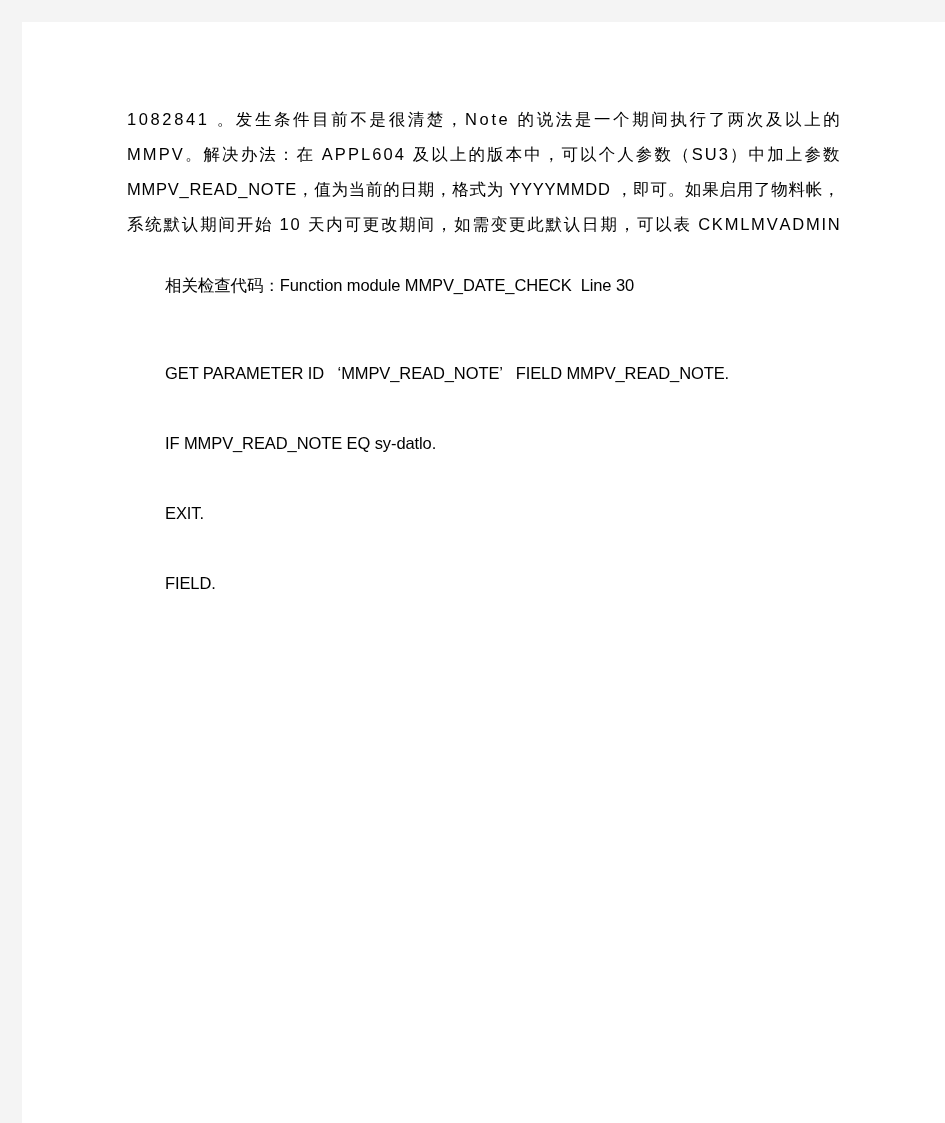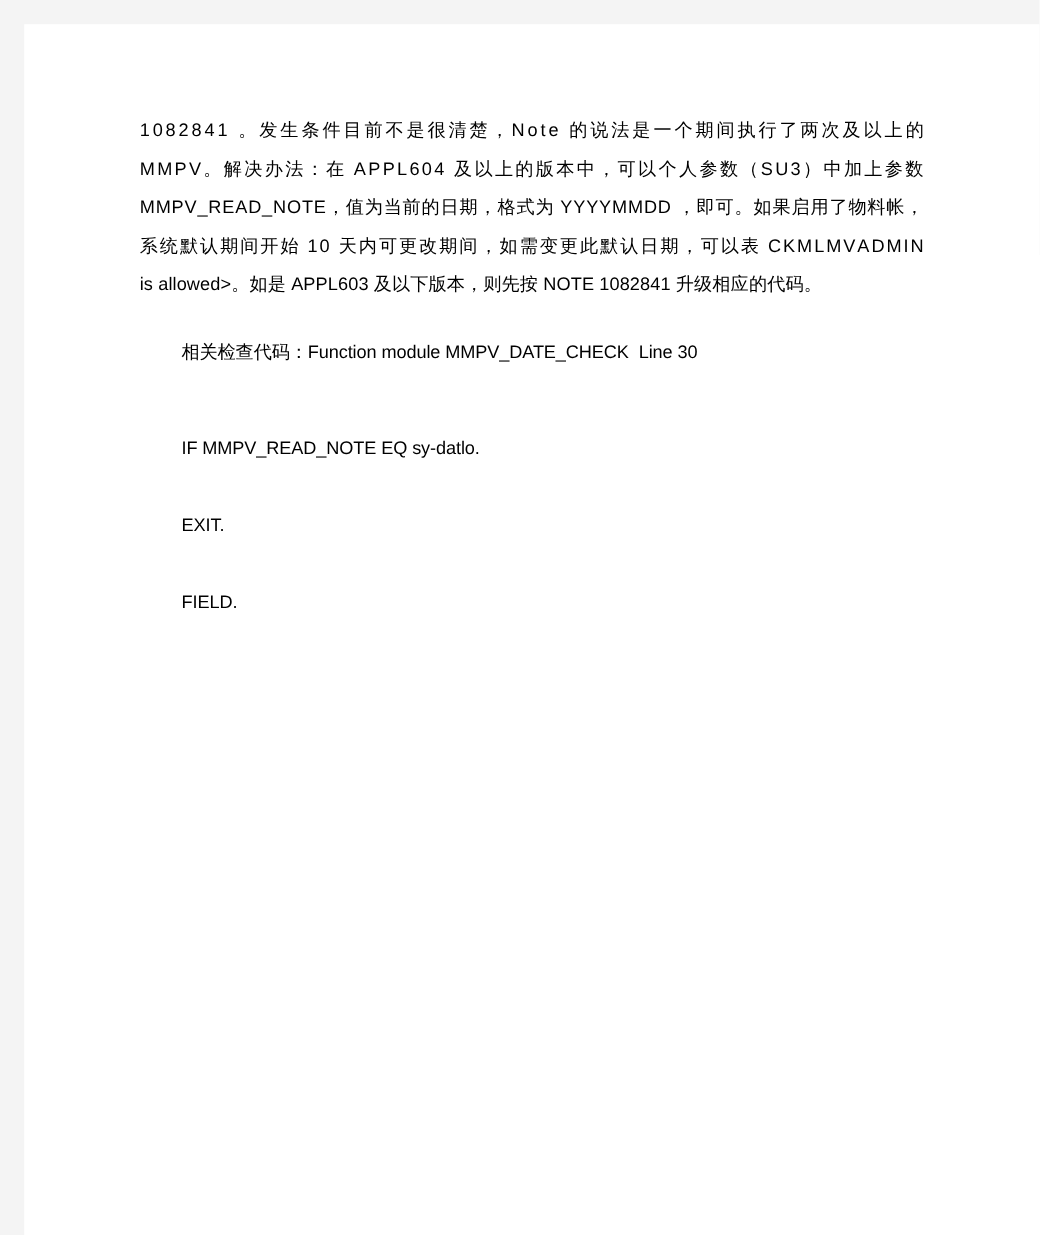--- a/index.html
+++ b/index.html
@@ -263,24 +263,24 @@
           <span>M</span>
           <span>L</span>
           <span>M</span>
           <span>V</span>
           <span>A</span>
           <span>D</span>
           <span>M</span>
           <span>I</span>
           <span>N</span>
         </span>
-      <span class="para-line">is allowed&gt;。如是 APPL603 及以下版本，则先按 NOTE 1082841 升级相应的代码。</span>
     </div>
 
     <div class="code-block">
       <span class="code-line first">相关检查代码：Function module MMPV_DATE_CHECK  Line 30</span>
+      <span class="code-line">GET PARAMETER ID   ‘MMPV_READ_NOTE’   FIELD MMPV_READ_NOTE.</span>
       <span class="code-line">IF MMPV_READ_NOTE EQ sy-datlo.</span>
       <span class="code-line">EXIT.</span>
       <span class="code-line">FIELD.</span>
     </div>
 
   </div>
 </div>
 
 </body></html>

